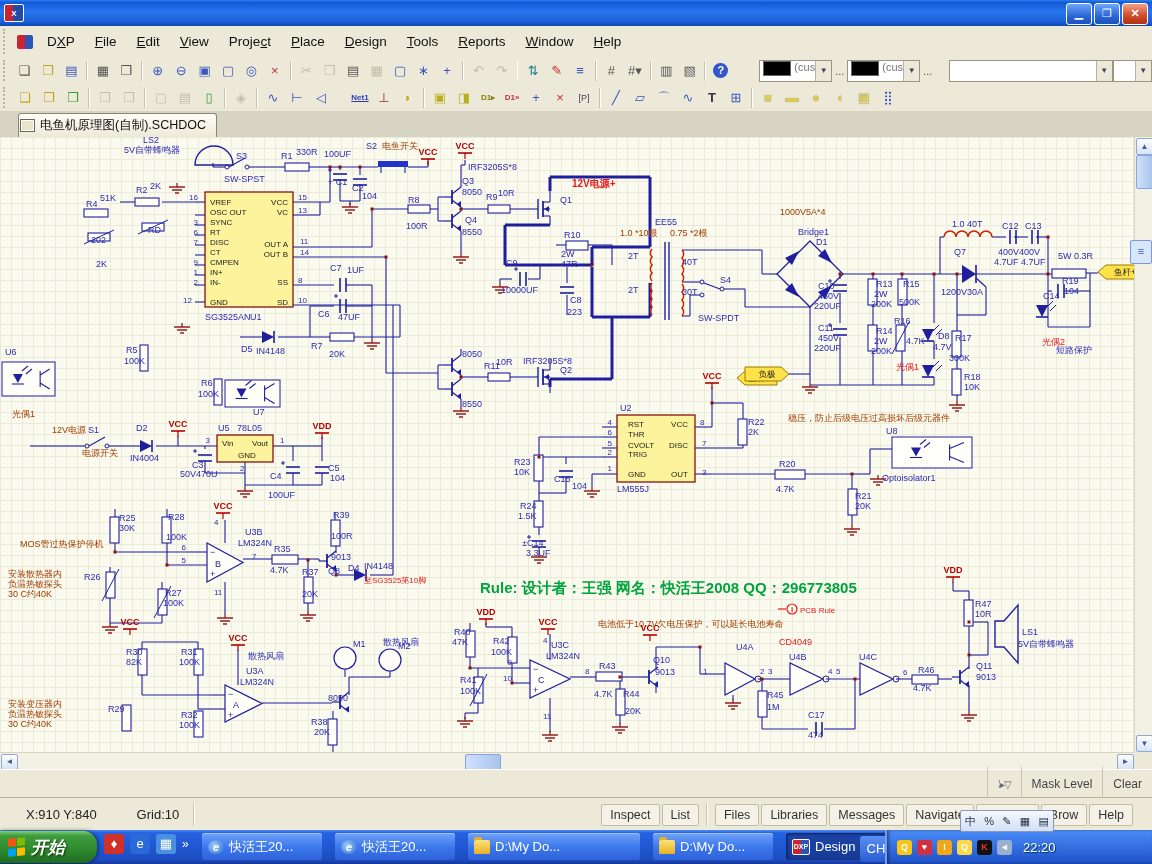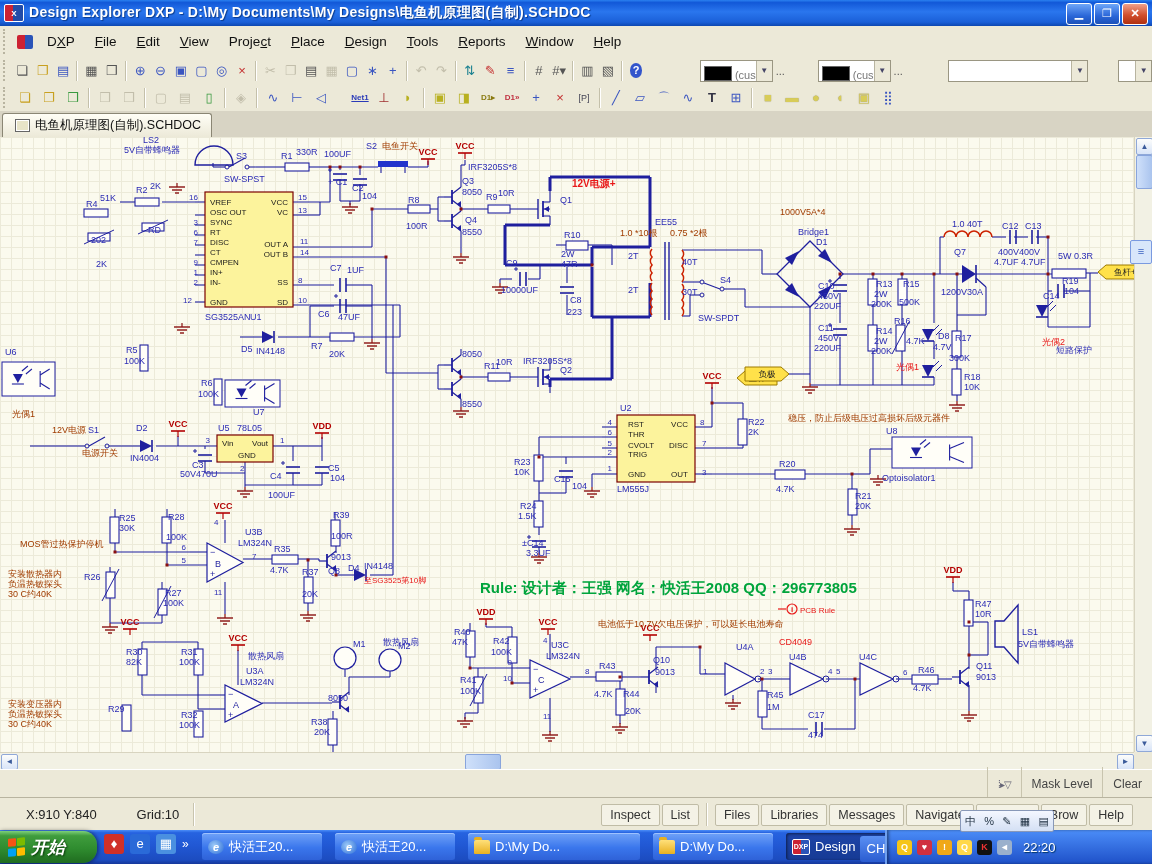--- a/index.html
+++ b/index.html
@@ -33,29 +33,29 @@
   .tb-ico.mar{color:#a03030;} .tb-ico.yel2{color:#b8b020;}
   .tb-ico.net{font-size:8px;color:#2a3ab8;text-decoration:underline;font-weight:bold;margin-left:16px;}
   .tb-ico.prt{font-size:8px;color:#8a7a10;font-weight:bold;}
   .tb-ico.prtr{font-size:8px;color:#c03040;font-weight:bold;}
   .tb-ico.prm{font-size:9px;color:#445;}
   .tb-ico.txt{font-weight:bold;color:#334;}
   .tb-ico.shp{color:#d8cc58;text-shadow:0 0 1px #887;}
   .tb-ico.hlp{background:#3355cc;color:#fff;border-radius:50%;width:15px;height:15px;line-height:15px;
     font-weight:bold;font-size:11px;margin:0 4px;}
   .tb-sep{width:1px;height:20px;background:#c4c0aa;border-right:1px solid #fff;margin:0 3px;}
-  .combo{height:20px;border:1px solid #9a9682;background:#fff;display:flex;align-items:flex-end;font-size:11px;color:#777;margin-left:30px;}
+  .combo{height:20px;border:1px solid #9a9682;background:#fff;display:flex;align-items:flex-start;font-size:11px;color:#777;}
   .combo .swatch{width:26px;height:13px;background:#000;margin:0 3px;border:1px solid #666;}
   .combo .arr{margin-left:auto;width:15px;height:100%;background:#ece9d8;border-left:1px solid #b8b4a0;
     font-size:8px;color:#446;text-align:center;line-height:19px;}
   .dots-btn{margin:0 3px;color:#555;font-size:11px;}
   
   .tabbar{position:absolute;left:0;top:111px;width:1152px;height:26px;background:#d8d4c4;
     border-bottom:1px solid #9a96850;display:flex;align-items:flex-end;}
-  .tab{height:23px;margin-left:2px;padding:0 10px 0 12px;background:linear-gradient(180deg,#fffef6,#ece9d8);
+  .tab{height:23px;margin-left:18px;padding:0 10px 0 1px;background:linear-gradient(180deg,#fffef6,#ece9d8);
     border:1px solid #8a8674;border-bottom:none;border-radius:3px 3px 0 0;display:flex;align-items:center;
     font-size:12.5px;color:#111;}
   .tab-ico{width:13px;height:11px;margin-right:5px;background:#e8e4c8;border:1px solid #666;
     box-shadow:inset 0 0 0 1px #fff;}
   
   #canvas{position:absolute;left:0;top:137px;width:1134px;height:615px;background:#fbfaee;overflow:hidden;
     background-image:linear-gradient(#ecead9 1px,transparent 1px),linear-gradient(90deg,#ecead9 1px,transparent 1px);
     background-size:11px 11px;}
   
   .vscroll{position:absolute;left:1134px;top:137px;width:18px;height:615px;background:#f2f1e4;border-left:1px solid #d8d4c0;}
@@ -109,21 +109,20 @@
     padding-left:10px;background:linear-gradient(180deg,#4b8df8,#1e50c8);border-left:2px solid #6fa0f0;box-shadow:inset 2px 0 3px #0006;}
   .tray-ico{width:15px;height:15px;border-radius:3px;font-size:9px;font-weight:bold;text-align:center;line-height:15px;color:#fff;}
   .clock{color:#fff;font-size:13px;margin-left:6px;text-shadow:1px 1px 1px #036;}
 </style>
 </head>
 <body>
 
 <div id="app">
   <div class="titlebar">
     <span class="app-icon">X</span>
-    <span class="title-text">Design Explorer DXP - D:\My Documents\My Designs\电鱼机原理图(自制).SCHDOC</span>
     <span class="winbtns">
       <span class="wbtn">▁</span>
       <span class="wbtn">❐</span>
       <span class="wbtn close">✕</span>
     </span>
   </div>
 
   <div class="menubar">
     <span class="grip"></span>
     <span class="menu-ico"></span>

